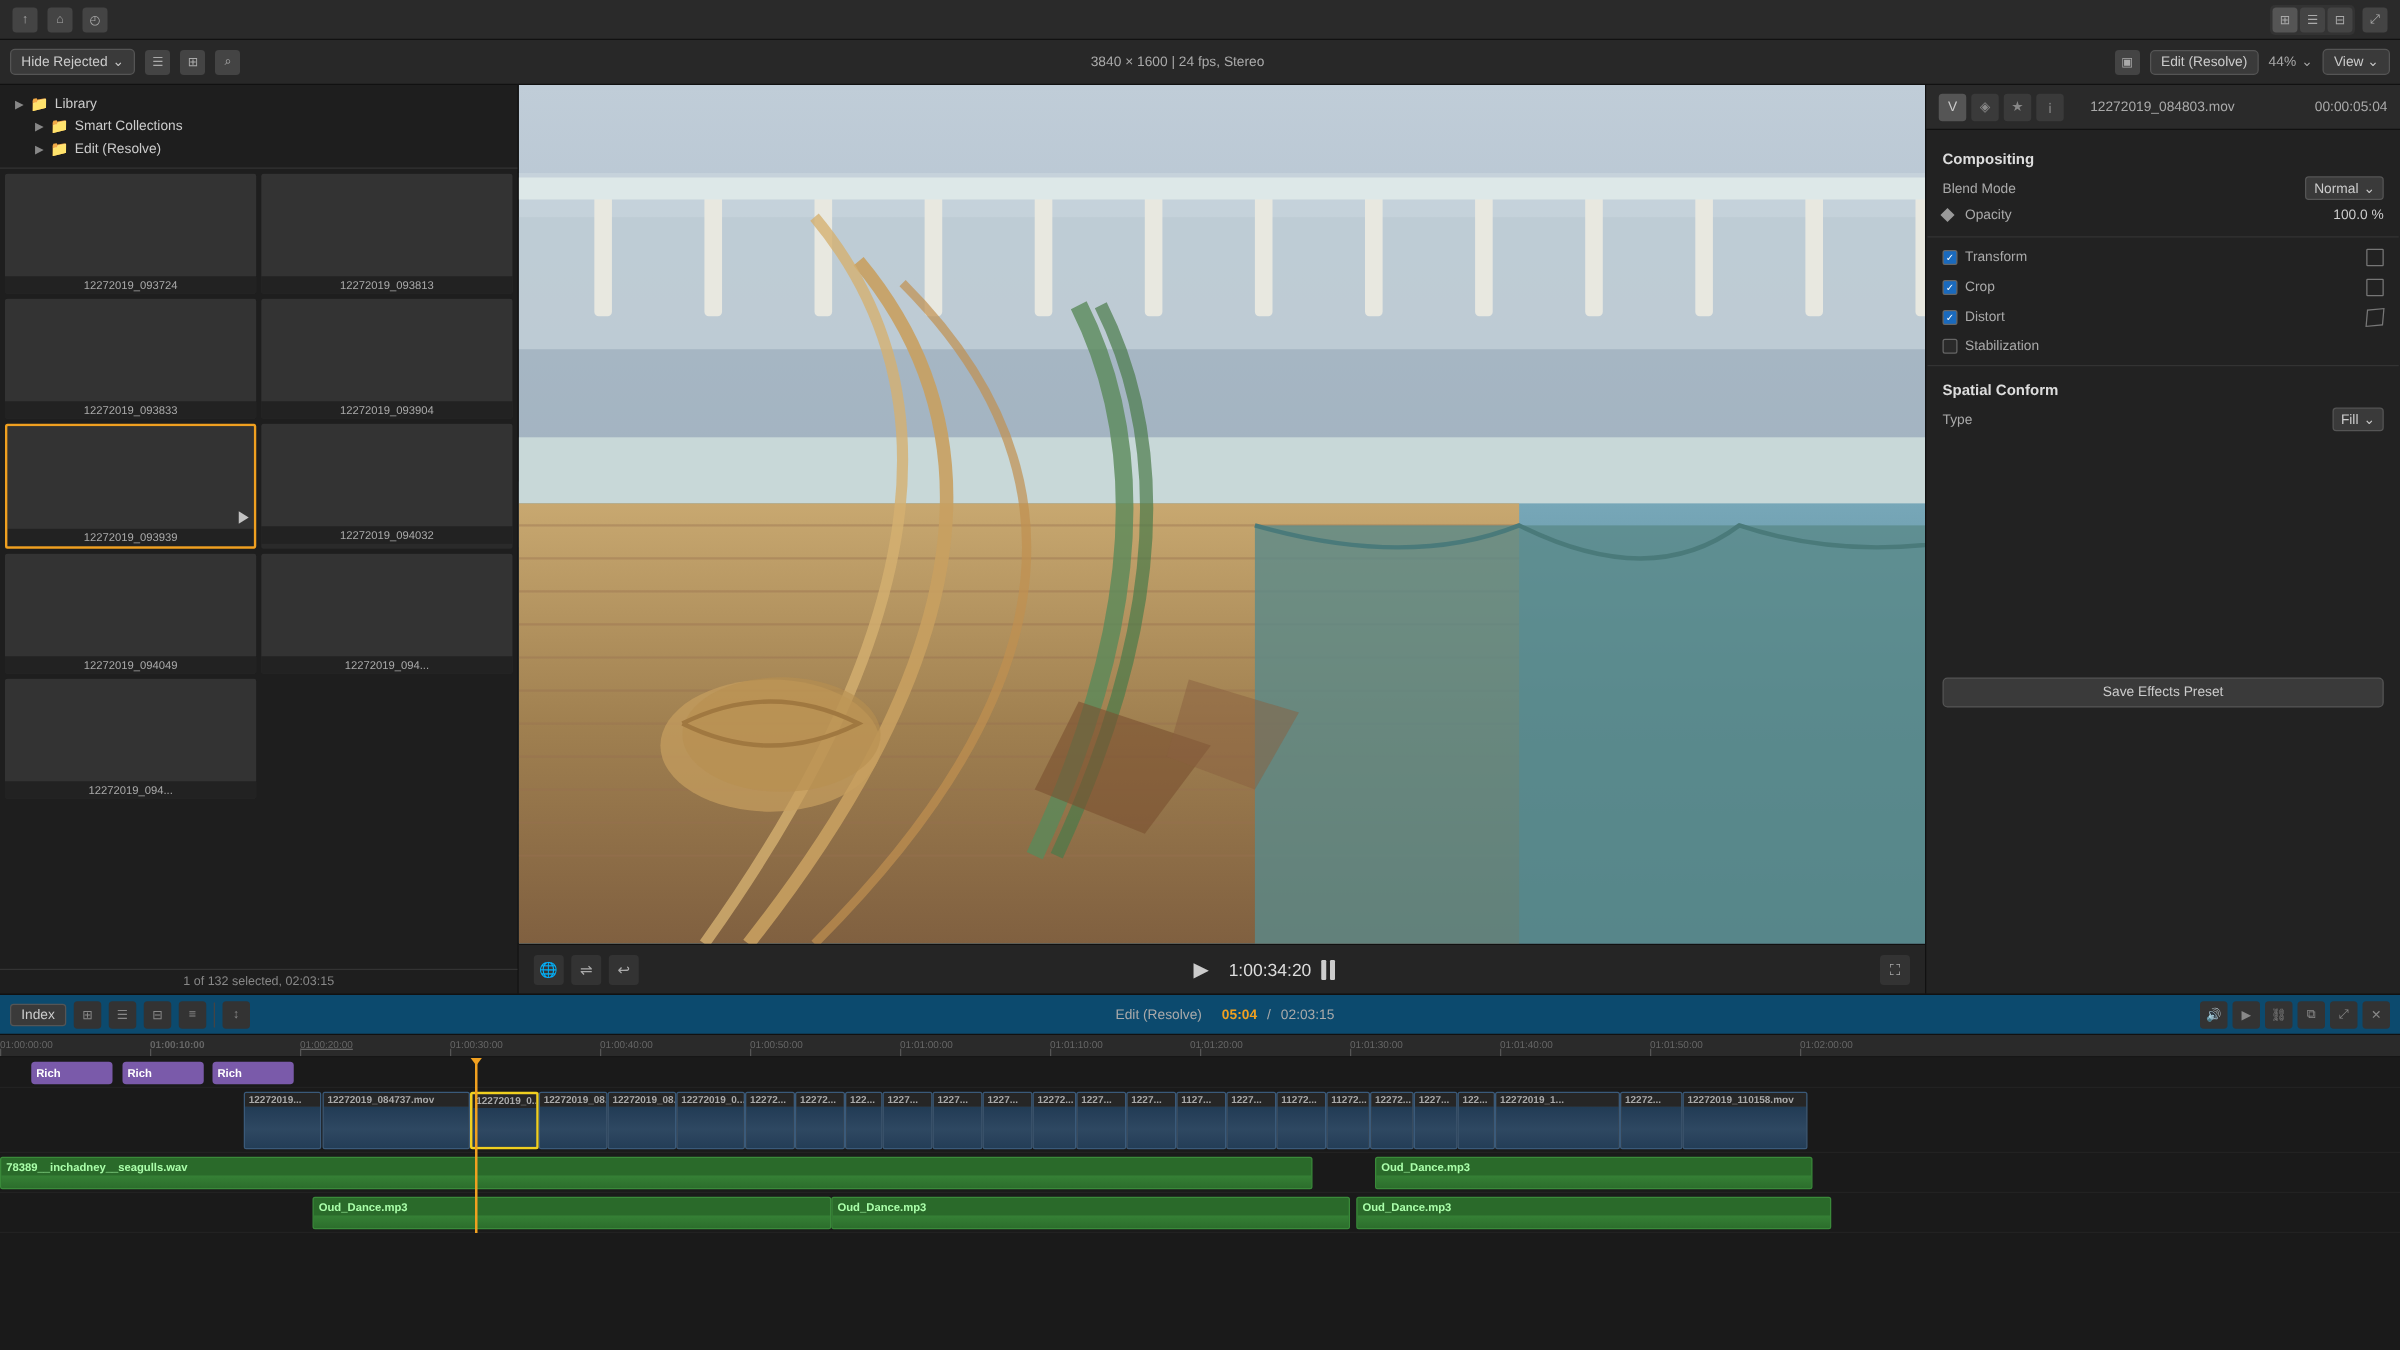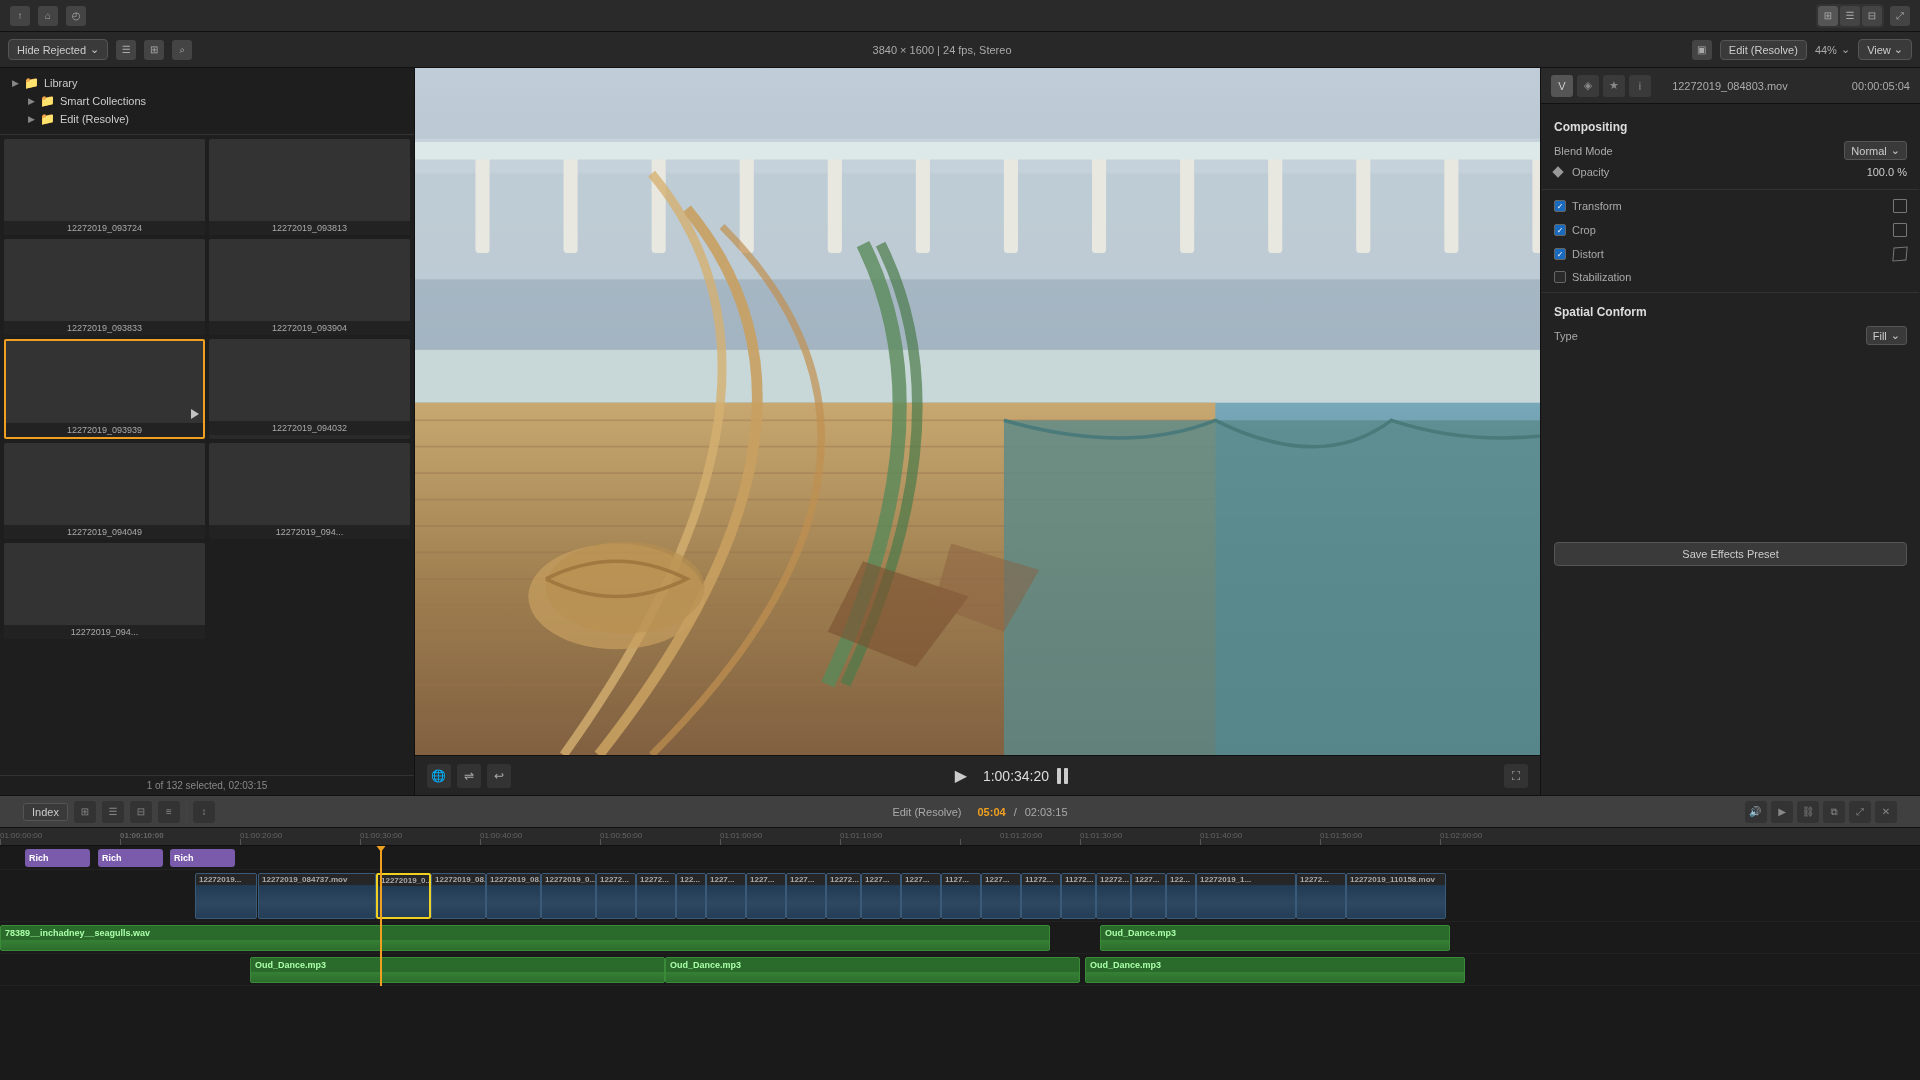--- a/index.html
+++ b/index.html
@@ -261,23 +261,23 @@
     .timeline-section {
       height: 285px;
       background: #1a1a1a;
       border-top: 1px solid #111;
       display: flex;
       flex-direction: column;
       flex-shrink: 0;
     }
     .timeline-top-bar {
       height: 32px;
-      background: #404040;
+      background: #0c4a6e;
       display: flex; align-items: center; justify-content: space-between;
-      padding: 0 23px;
+      padding: 0 8px;
       border-bottom: 1px solid #111;
     }
     .tl-left { display: flex; align-items: center; gap: 6px; }
     .tl-center { display: flex; align-items: center; gap: 8px; color: #aaa; font-size: 11px; }
     .tl-right { display: flex; align-items: center; gap: 4px; }
     .index-tab {
       background: #3a3a3a; border: 1px solid #555; border-radius: 3px;
       color: #ccc; padding: 2px 8px; font-size: 11px; cursor: pointer;
     }
     .tl-icon-btn {
@@ -741,33 +741,33 @@
       <div class="tl-icon-btn">⤢</div>
       <div class="tl-icon-btn">✕</div>
     </div>
   </div>
 
   <div class="timeline-ruler" id="timeline-ruler">
   <span class="ruler-mark" style="left: 0px;">01:00:00:00</span>
       <div class="ruler-line" style="left: 0px;"></div>
       <span class="ruler-mark" style="left: 120px; font-weight: bold;">01:00:10:00</span>
       <div class="ruler-line" style="left: 120px;"></div>
-      <span class="ruler-mark" style="left: 240px;">01:00:20:00</span>
+      <span class="ruler-mark" style="left: 240px; text-decoration: underline;">01:00:20:00</span>
       <div class="ruler-line" style="left: 240px;"></div>
       <span class="ruler-mark" style="left: 360px;">01:00:30:00</span>
       <div class="ruler-line" style="left: 360px;"></div>
       <span class="ruler-mark" style="left: 480px;">01:00:40:00</span>
       <div class="ruler-line" style="left: 480px;"></div>
       <span class="ruler-mark" style="left: 600px;">01:00:50:00</span>
       <div class="ruler-line" style="left: 600px;"></div>
       <span class="ruler-mark" style="left: 720px;">01:01:00:00</span>
       <div class="ruler-line" style="left: 720px;"></div>
       <span class="ruler-mark" style="left: 840px;">01:01:10:00</span>
       <div class="ruler-line" style="left: 840px;"></div>
-      <span class="ruler-mark" style="left: 1000px;">01:01:20:00</span>
+      <span class="ruler-mark" style="left: 952px;">01:01:20:00</span>
       <div class="ruler-line" style="left: 960px;"></div>
       <span class="ruler-mark" style="left: 1080px;">01:01:30:00</span>
       <div class="ruler-line" style="left: 1080px;"></div>
       <span class="ruler-mark" style="left: 1200px;">01:01:40:00</span>
       <div class="ruler-line" style="left: 1200px;"></div>
       <span class="ruler-mark" style="left: 1320px;">01:01:50:00</span>
       <div class="ruler-line" style="left: 1320px;"></div>
       <span class="ruler-mark" style="left: 1440px;">01:02:00:00</span>
       <div class="ruler-line" style="left: 1440px;"></div>
     </div>

